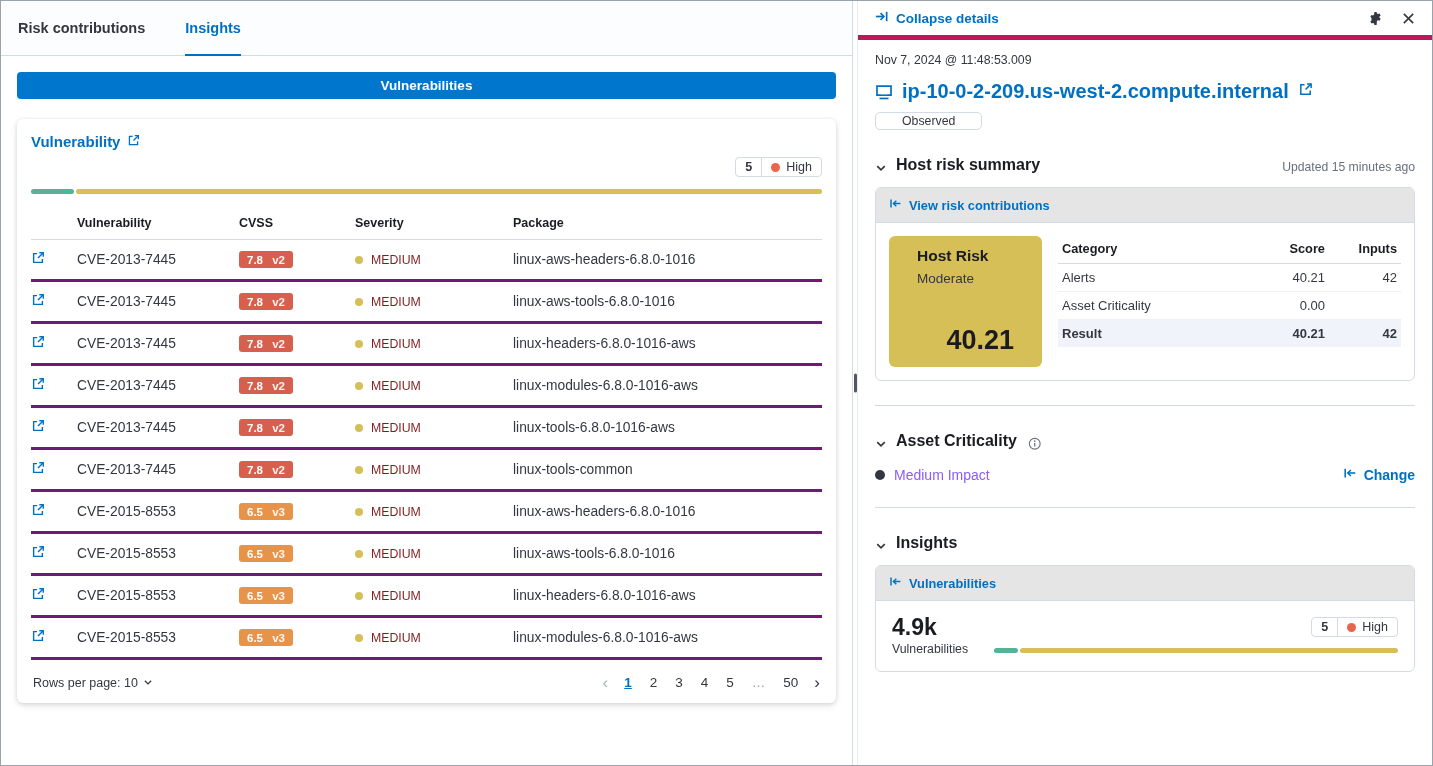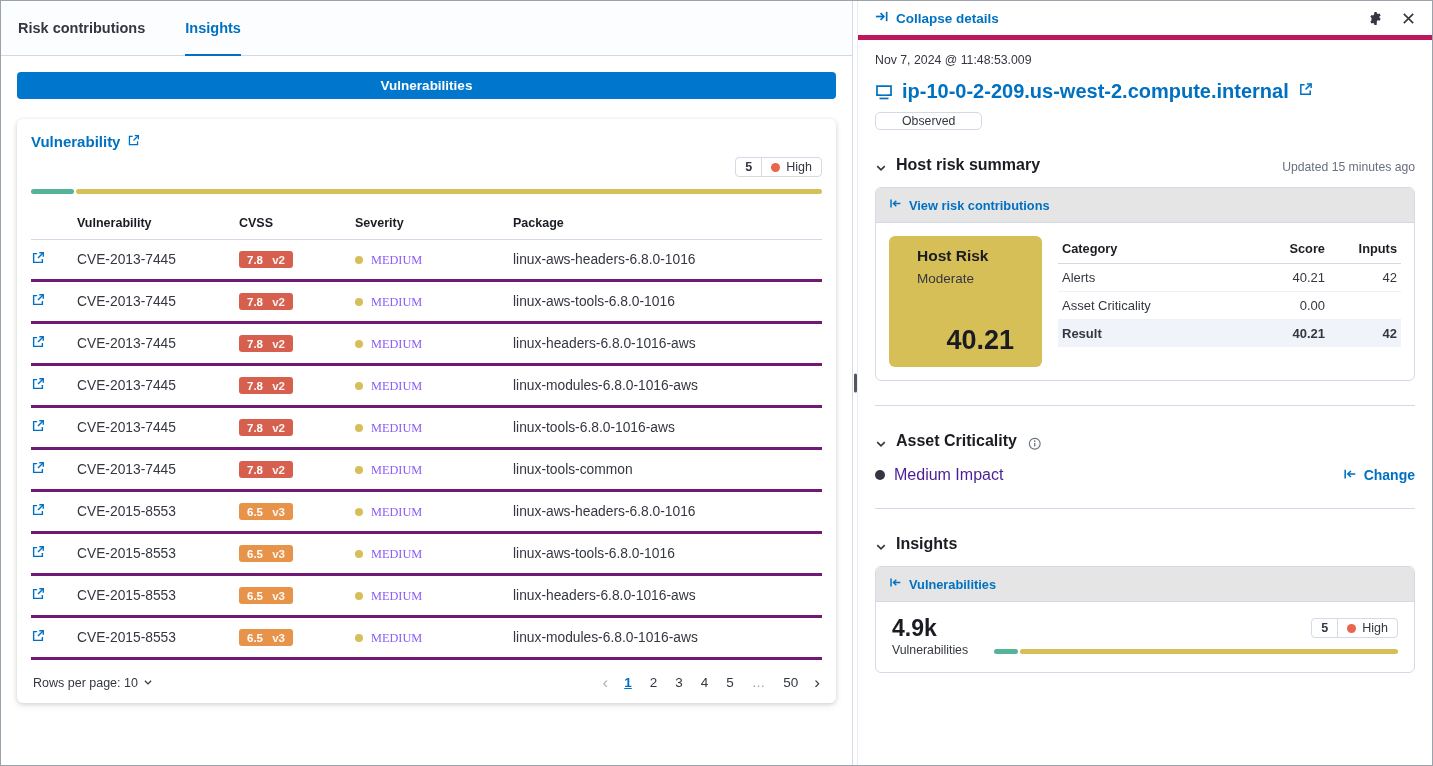--- a/index.html
+++ b/index.html
@@ -31,21 +31,21 @@
   .col-icon { width:46px; }
   .col-cve { width:162px; }
   .col-cvss { width:116px; }
   .col-sev { width:158px; }
   .cell-icon { color:var(--link); }
   .cell-icon svg { width:14px; height:14px; cursor:pointer; }
   .cvss-badge { display:inline-flex; align-items:center; gap:9px; color:#fff; font-size:11.5px; font-weight:700; border-radius:3px; padding:2.5px 8px; min-width:54px; justify-content:space-between; }
   .cvss-badge .ver { font-weight:600; opacity:.92; }
   .cell-sev { white-space:nowrap; }
   .sev-dot { width:8px; height:8px; border-radius:50%; display:inline-block; margin-right:8px; }
-  .sev-text { font-size:12.3px; color:#8b5cf6;font-family:Liberation Serif, serif; }
+  .sev-text { font-size:12.3px; color:#7f1d1d; }
 
   .table-footer { display:flex; align-items:center; justify-content:space-between; margin-top:14px; padding:0 2px; }
   .rows-per-page { display:inline-flex; align-items:center; gap:5px; font-size:12.5px; color:#343741; cursor:pointer;text-align:right; }
   .rows-per-page svg { width:10px; height:10px; margin-top:2px; }
   .pagination { display:flex; align-items:center; gap:14px; font-size:13.5px; }
   .page { cursor:pointer; color:#343741; padding:1px 2px; }
   .page.active { color:var(--link); font-weight:700; text-decoration:underline; }
   .page.ellipsis { color:#98a2b3; cursor:default; }
   .pg-chevron { font-size:17px; line-height:1; cursor:pointer; color:#343741; }
   .pg-chevron.disabled { color:#aab4c0; cursor:default; }
@@ -95,21 +95,21 @@
   .risk-table th:nth-child(2), .risk-table th:nth-child(3) { text-align:right; }
   .risk-table td { padding:6px 4px; border-bottom:1px solid #edf0f5; }
   .risk-table td.rs, .risk-table td.ri { text-align:right; }
   .risk-table tr.em td { background:#f0f4fa; font-weight:700; border-bottom:none; }
   .risk-table .rs { width:90px; } .risk-table .ri { width:72px; }
 
   .hr { border:none; border-top:1px solid #d3dae6; margin:24px 0 0; }
 
   .criticality-row { margin-top:16px; display:flex; align-items:center; gap:9px; }
   .crit-dot { width:10px; height:10px; border-radius:50%; background:#343741; }
-  .crit-value { font-size:16px; color:#4c1d95; }
+  .crit-value { font-size:14px; color:#8b5cf6; }
   .change-link { margin-left:auto; display:inline-flex; align-items:center; gap:7px; color:var(--link); font-size:14px; font-weight:700; cursor:pointer; }
   .change-link svg { width:14px; height:14px; }
 
   .insights-body { display:flex; align-items:center; gap:26px; padding:13px 16px 15px; }
   .count-block .count { font-size:23px; font-weight:700; color:#1a1c21; line-height:1.15; }
   .count-block .count-label { font-size:12.3px; color:#343741; margin-top:2px; }
   .insights-right { flex:1; display:flex; flex-direction:column; align-items:flex-end; gap:11px; }
   .insights-right .dist-bar { width:100%; margin-top:0; }
 </style>
 </head>

